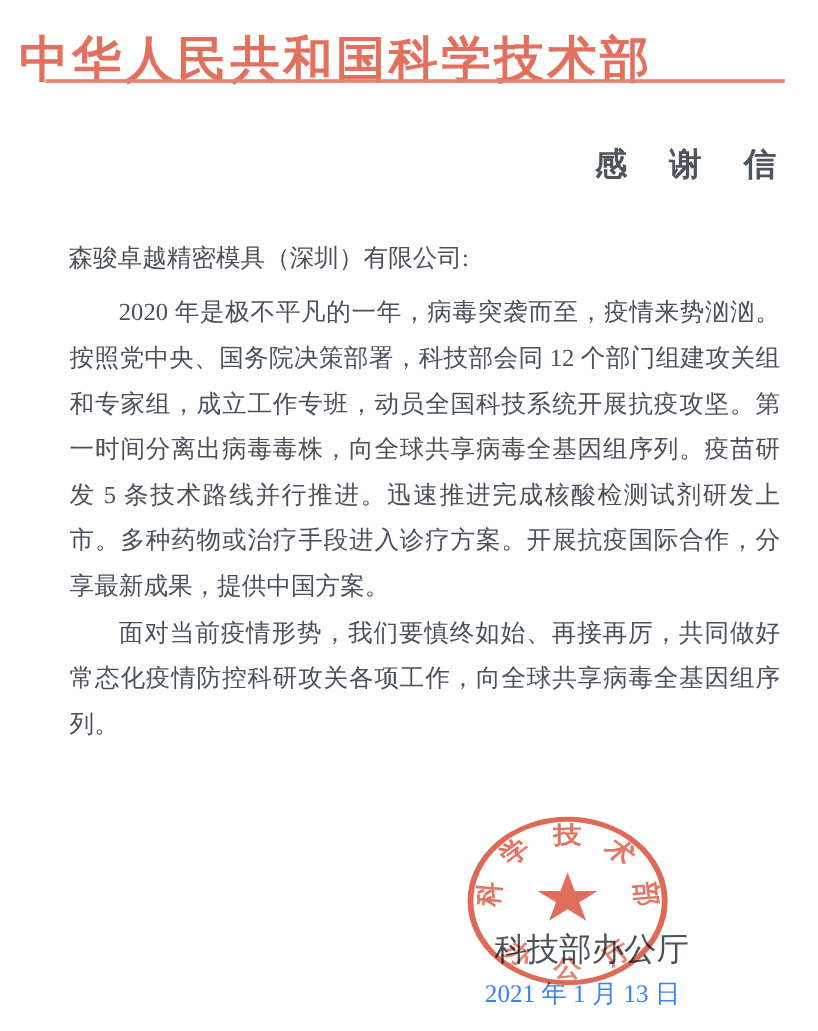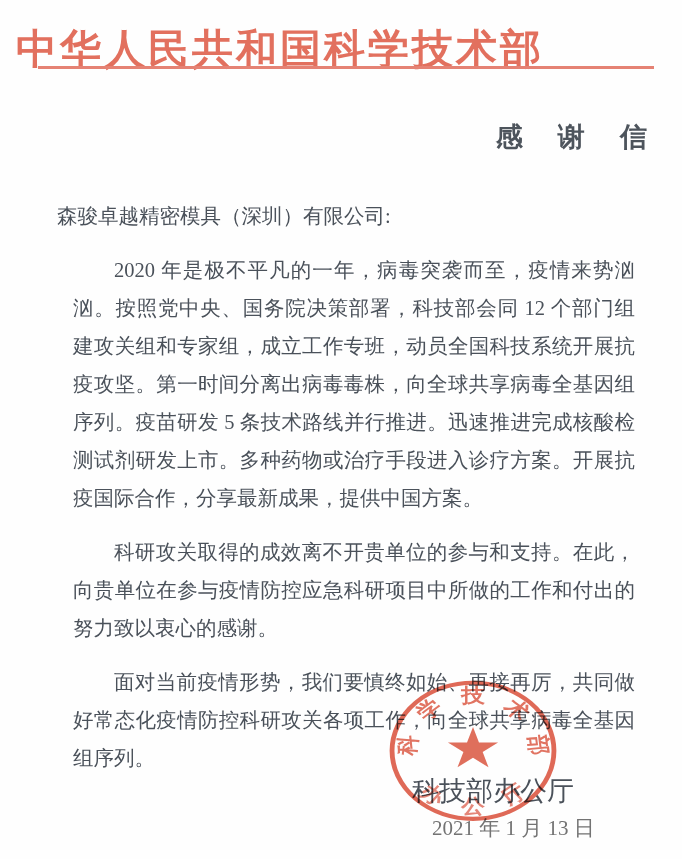--- a/index.html
+++ b/index.html
@@ -31,61 +31,59 @@
     white-space:nowrap;
   }
   .letter-body{
     position:absolute;top:197px;left:57px;width:594px;
     font-size:20.5px;line-height:38px;
     color:#4a515a;
     text-align:justify;
     text-justify:inter-ideograph;
   }
   .recipient{margin:0 0 7px 0;}
-  .letter-body p{margin:16px;text-indent:2em;}
+  .letter-body p{margin:1px;text-indent:2em;}
   .seal{
     position:absolute;left:385px;top:679px;width:176px;height:148px;
     mix-blend-mode:multiply;
     opacity:0.92;
     pointer-events:none;
   }
   .seal text{
     font-family:"Liberation Serif","DejaVu Serif",serif;
     font-weight:bold;
     font-size:27px;
     fill:#d8462f;
     text-anchor:middle;
   }
   .signature-office{
     position:absolute;top:777px;left:412px;
     font-size:27px;line-height:28px;color:#4a515a;
     white-space:nowrap;
   }
   .signature-date{
     position:absolute;top:814px;left:404px;
-    font-size:21px;line-height:28px;color:#737373;
+    font-size:21px;line-height:28px;color:#3b82f6;
     white-space:nowrap;
-    margin-left:28px;
   }
 </style>
 </head>
 <body>
 
 <div class="page">
 
   <h1 class="ministry-name">中华人民共和国科学技术部</h1>
 
   <div class="header-rule"></div>
 
   <h2 class="letter-title">感谢信</h2>
 
   <div class="letter-body">
     <div class="recipient">森骏卓越精密模具（深圳）有限公司:</div>
     <p>2020 年是极不平凡的一年，病毒突袭而至，疫情来势汹汹。按照党中央、国务院决策部署，科技部会同 12 个部门组建攻关组和专家组，成立工作专班，动员全国科技系统开展抗疫攻坚。第一时间分离出病毒毒株，向全球共享病毒全基因组序列。疫苗研发 5 条技术路线并行推进。迅速推进完成核酸检测试剂研发上市。多种药物或治疗手段进入诊疗方案。开展抗疫国际合作，分享最新成果，提供中国方案。</p>
-    <p>科研攻关取得的成效离不开贵单位的参与和支持。在此，向贵单位在参与疫情防控应急科研项目中所做的工作和付出的努力致以衷心的感谢。</p>
     <p>面对当前疫情形势，我们要慎终如始、再接再厉，共同做好常态化疫情防控科研攻关各项工作，向全球共享病毒全基因组序列。</p>
   </div>
 
   <div class="signature-office">科技部办公厅</div>
   <div class="signature-date">2021 年 1 月 13 日</div>
 
   <svg class="seal" viewBox="0 0 200 200" xmlns="http://www.w3.org/2000/svg" preserveAspectRatio="none">
     <ellipse cx="100" cy="97" rx="92" ry="92" fill="none" stroke="#d8462f" stroke-width="5.5" opacity="0.88"></ellipse>
     <polygon points="100,65 106.8,85.7 128.5,85.7 111,98.6 117.6,119.3 100,106.5 82.4,119.3 89.1,98.6 71.5,85.7 93.2,85.7" fill="#d8462f" opacity="0.85"></polygon>
     <g opacity="0.82">

